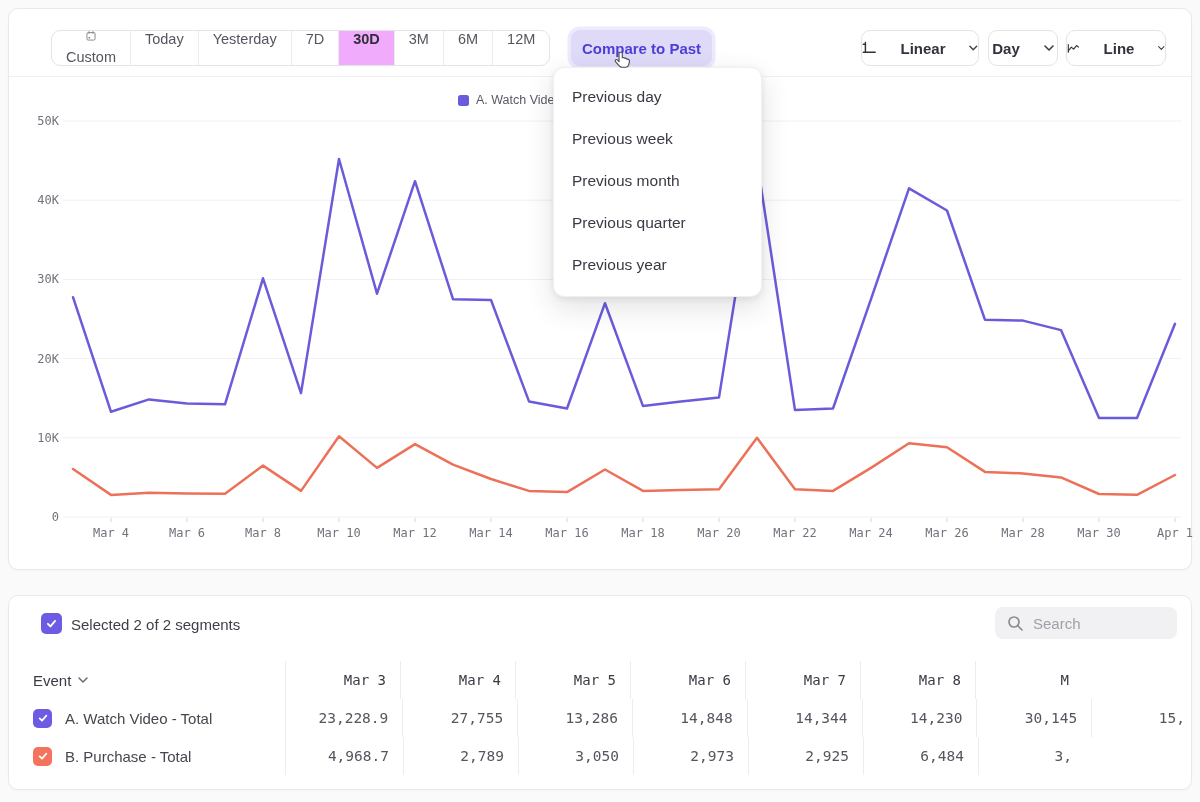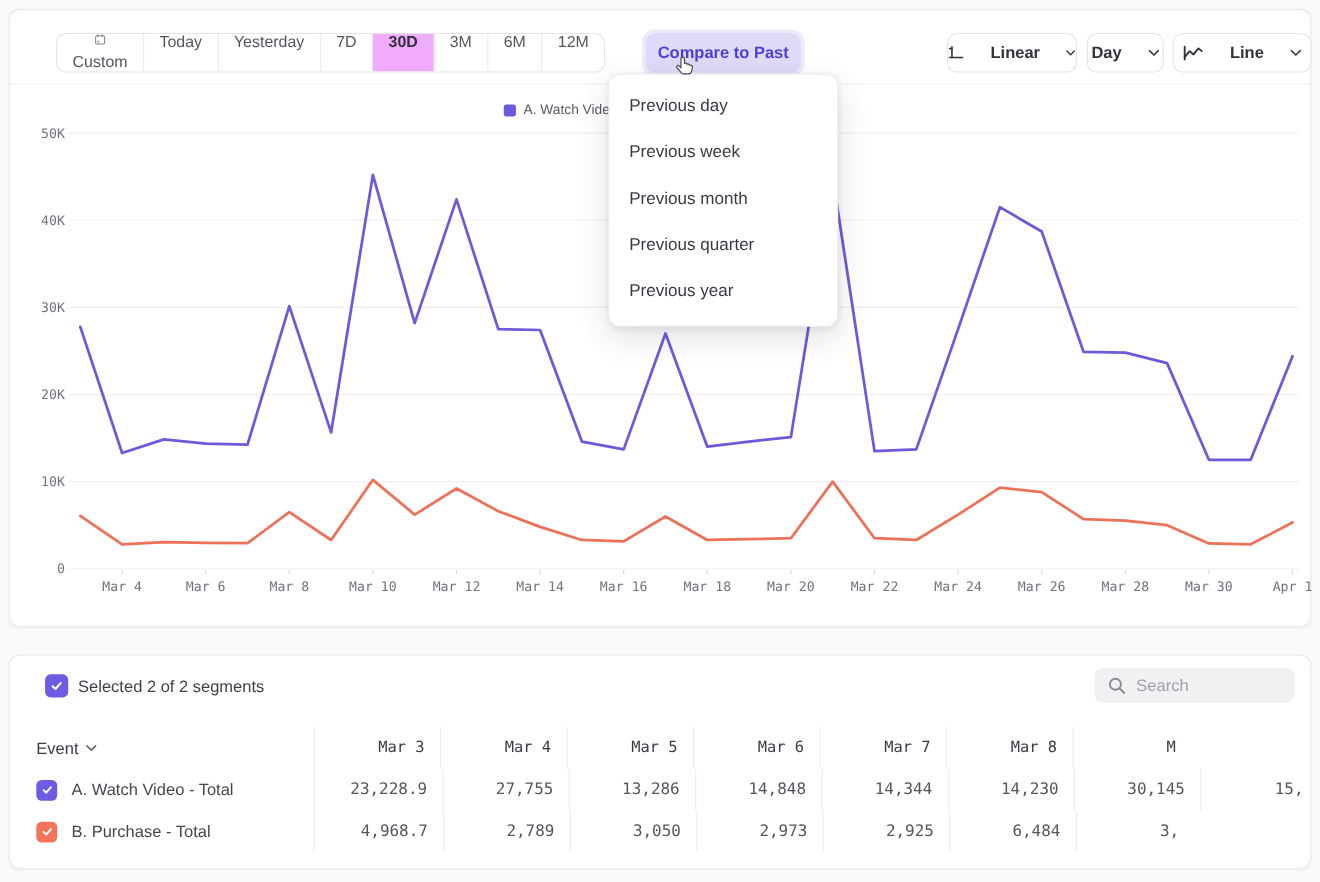--- a/index.html
+++ b/index.html
@@ -27,36 +27,36 @@
     border:1px solid #e4e4e7; border-radius:9px; background:#fff; overflow:hidden;
   }
   .seg {
     display:flex; align-items:center; gap:8px; padding:0 14px;
     font-size:14.5px; color:#55555f; border-right:1px solid #ececef;
     white-space:nowrap; cursor:default;flex-direction:column;
   }
   .seg:last-child { border-right:none; }
   .seg.sel { background:#f0abfc; color:#2f2f38; font-weight:bold; }
   #compare-btn {
-    position:absolute; left:578px; top:21px; width:141px; height:36px;
+    position:absolute; left:562px; top:21px; width:141px; height:36px;
     background:#dfdaf8; border:none; border-radius:9px;
     box-shadow:0 0 0 3.5px rgba(109,91,229,.13);
     color:#4b3fd6; font-size:15px; font-weight:bold;
     font-family:"Liberation Sans", sans-serif;
     display:flex; align-items:center; justify-content:center;
   }
   .tb-btn {
     position:absolute; top:21px; height:36px;
     background:#fff; border:1px solid #e4e4e7; border-radius:9px;
     display:flex; align-items:center; justify-content:center; gap:24px;
     font-size:15px; font-weight:bold; color:#32323b;
   }
   #scale-btn  { left:852px;  width:118px; }
   #interval-btn { left:979px; width:70px; }
-  #type-btn   { left:1057px; width:126px; }
+  #type-btn   { left:1057px; width:100px; }
 
   
   #chart-svg { position:absolute; left:0; top:0; pointer-events:none; }
   .ylab, .xlab { font-family:"DejaVu Sans Mono", monospace; font-size:12px; fill:#72727c; }
   #legend {
     position:absolute; top:84px; left:0; width:100%;
     display:flex; justify-content:center; gap:20px; align-items:center;
   }
   .legend-item { display:flex; align-items:center; gap:7px; font-size:12.5px; color:#5a5a64; }
   .legend-swatch { width:11px; height:11px; border-radius:2.5px; }

